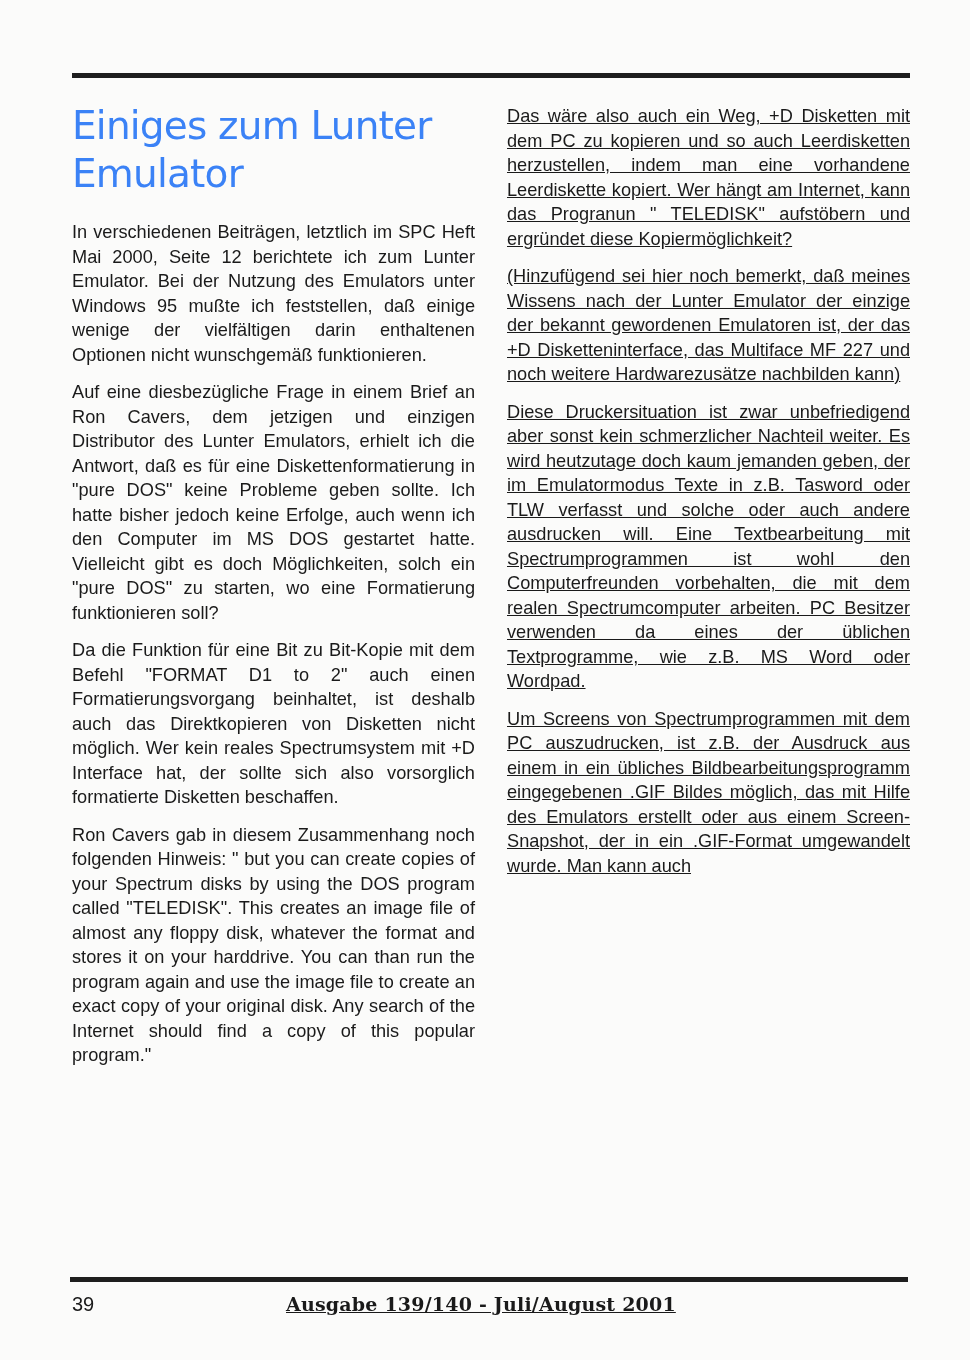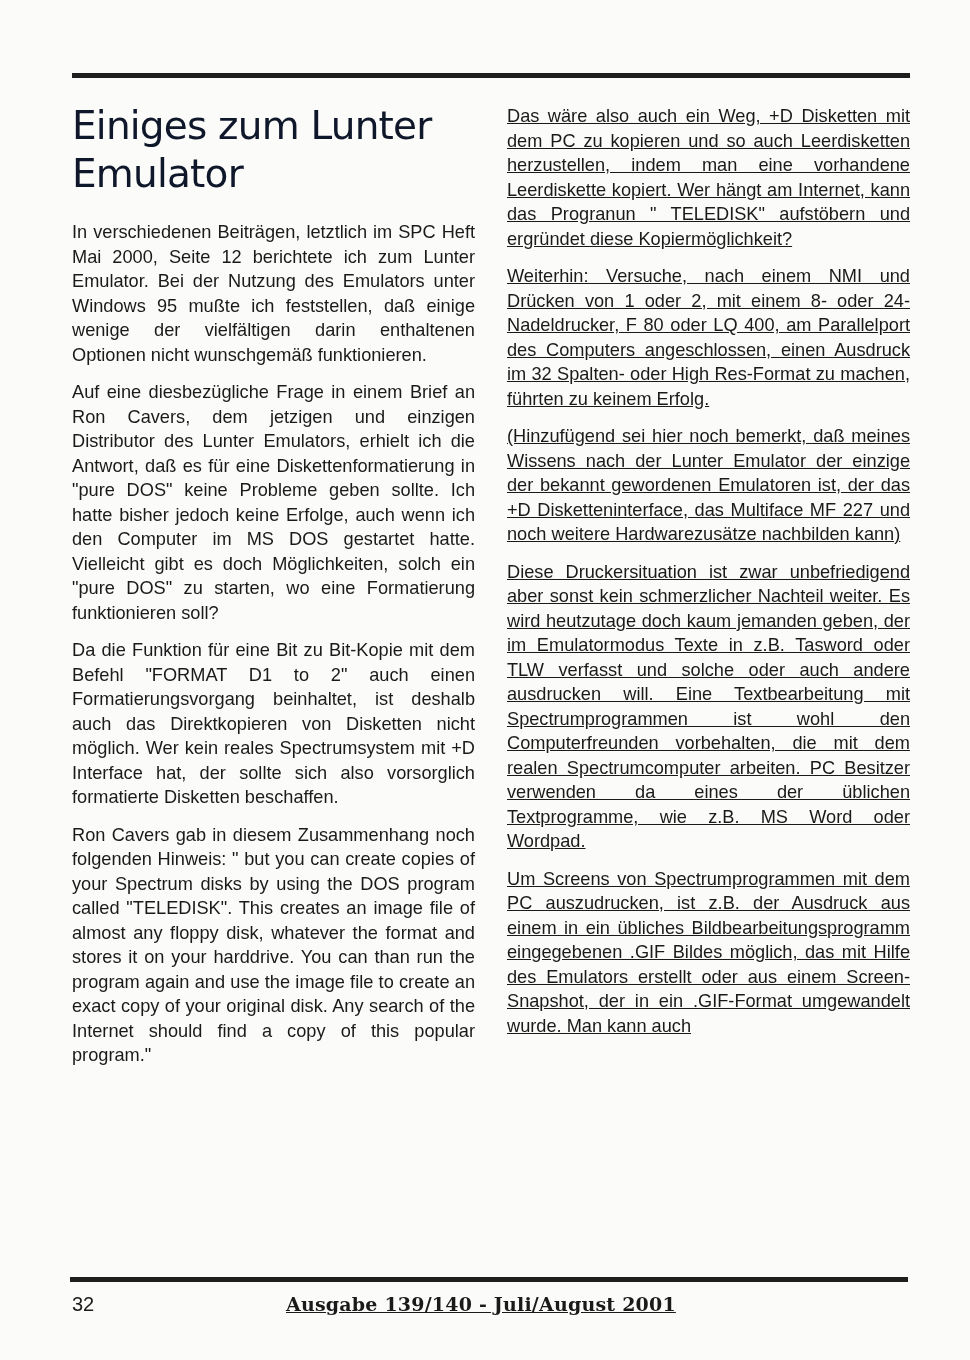--- a/index.html
+++ b/index.html
@@ -50,21 +50,21 @@
       top: 104px;
       text-decoration: underline;
     }
     .title {
       font-family: "DejaVu Sans", sans-serif;
       font-weight: normal;
       font-size: 39px;
       line-height: 48px;
       letter-spacing: -0.8px;
       margin: 0 0 22px 0;
-      color: #0f172a;
+      color: #3b82f6;
       text-align: left;
     }
     .para {
       margin: 0 0 13px 0;
     }
     .footer-page {
       position: absolute;
       left: 72px;
       top: 1293px;
       font-family: "Liberation Sans", sans-serif;
@@ -91,22 +91,21 @@
 <div class="column col-left">
   <h1 class="title">Einiges zum Lunter Emulator</h1>
   <p class="para">In verschiedenen Beiträgen, letztlich im SPC Heft Mai 2000, Seite 12 berichtete ich zum Lunter Emulator. Bei der Nutzung des Emu­lators unter Windows 95 mußte ich feststel­len, daß einige wenige der vielfältigen darin enthaltenen Optionen nicht wunschgemäß funktionieren.</p>
   <p class="para">Auf eine diesbezügliche Frage in einem Brief an Ron Cavers, dem jetzigen und einzigen Distributor des Lunter Emulators, erhielt ich die Antwort, daß es für eine Diskettenfor­matierung in "pure DOS" keine Probleme geben sollte. Ich hatte bisher jedoch keine Erfolge, auch wenn ich den Computer im MS DOS gestartet hatte. Vielleicht gibt es doch Möglichkeiten, solch ein "pure DOS" zu star­ten, wo eine Formatierung funktionieren soll?</p>
   <p class="para">Da die Funktion für eine Bit zu Bit-Kopie mit dem Befehl "FORMAT D1 to 2" auch einen Formatierungsvorgang beinhaltet, ist deshalb auch das Direktkopieren von Disketten nicht möglich. Wer kein reales Spectrumsystem mit +D Interface hat, der sollte sich also vor­sorglich formatierte Disketten beschaffen.</p>
   <p class="para">Ron Cavers gab in diesem Zusammenhang noch folgenden Hinweis: " but you can create copies of your Spectrum disks by using the DOS program called "TELEDISK". This cre­ates an image file of almost any floppy disk, whatever the format and stores it on your harddrive. You can than run the program again and use the image file to create an exact copy of your original disk. Any search of the Internet should find a copy of this popular program."</p>
 </div>
 
 <div class="column col-right">
   <p class="para">Das wäre also auch ein Weg, +D Disketten mit dem PC zu kopieren und so auch Leer­disketten herzustellen, indem man eine vor­handene Leerdiskette kopiert. Wer hängt am Internet, kann das Progranun " TELEDISK" aufstöbern und ergründet diese Kopiermög­lichkeit?</p>
-  <p class="para">Weiterhin: Versuche, nach einem NMI und Drücken von 1 oder 2, mit einem 8- oder 24-Nadeldrucker, F 80 oder LQ 400, am Parallel­port des Computers angeschlossen, einen Ausdruck im 32 Spalten- oder High Res-Format zu machen, führten zu keinem Erfolg.</p>
   <p class="para">(Hinzufügend sei hier noch bemerkt, daß meines Wissens nach der Lunter Emulator der einzige der bekannt gewordenen Emula­toren ist, der das +D Disketteninterface, das Multiface MF 227 und noch weitere Hard­warezusätze nachbilden kann)</p>
   <p class="para">Diese Druckersituation ist zwar unbefriedi­gend aber sonst kein schmerzlicher Nachteil weiter. Es wird heutzutage doch kaum jeman­den geben, der im Emulatormodus Texte in z.B. Tasword oder TLW verfasst und solche oder auch andere ausdrucken will. Eine Text­bearbeitung mit Spectrumprogrammen ist wohl den Computerfreunden vorbehalten, die mit dem realen Spectrumcomputer arbeiten. PC Besitzer verwenden da eines der üblichen Textprogramme, wie z.B. MS Word oder Wordpad.</p>
   <p class="para">Um Screens von Spectrumprogrammen mit dem PC auszudrucken, ist z.B. der Ausdruck aus einem in ein übliches Bildbearbeitungs­programm eingegebenen .GIF Bildes mög­lich, das mit Hilfe des Emulators erstellt oder aus einem Screen-Snapshot, der in ein .GIF-Format umgewandelt wurde. Man kann auch</p>
 </div>
 
 <div class="rule rule-bottom"></div>
 
-<div class="footer-page">32</div>
+<div class="footer-page">39</div>
 <div class="footer-issue">Ausgabe 139/140 - Juli/August 2001</div>
 
 </body></html>

